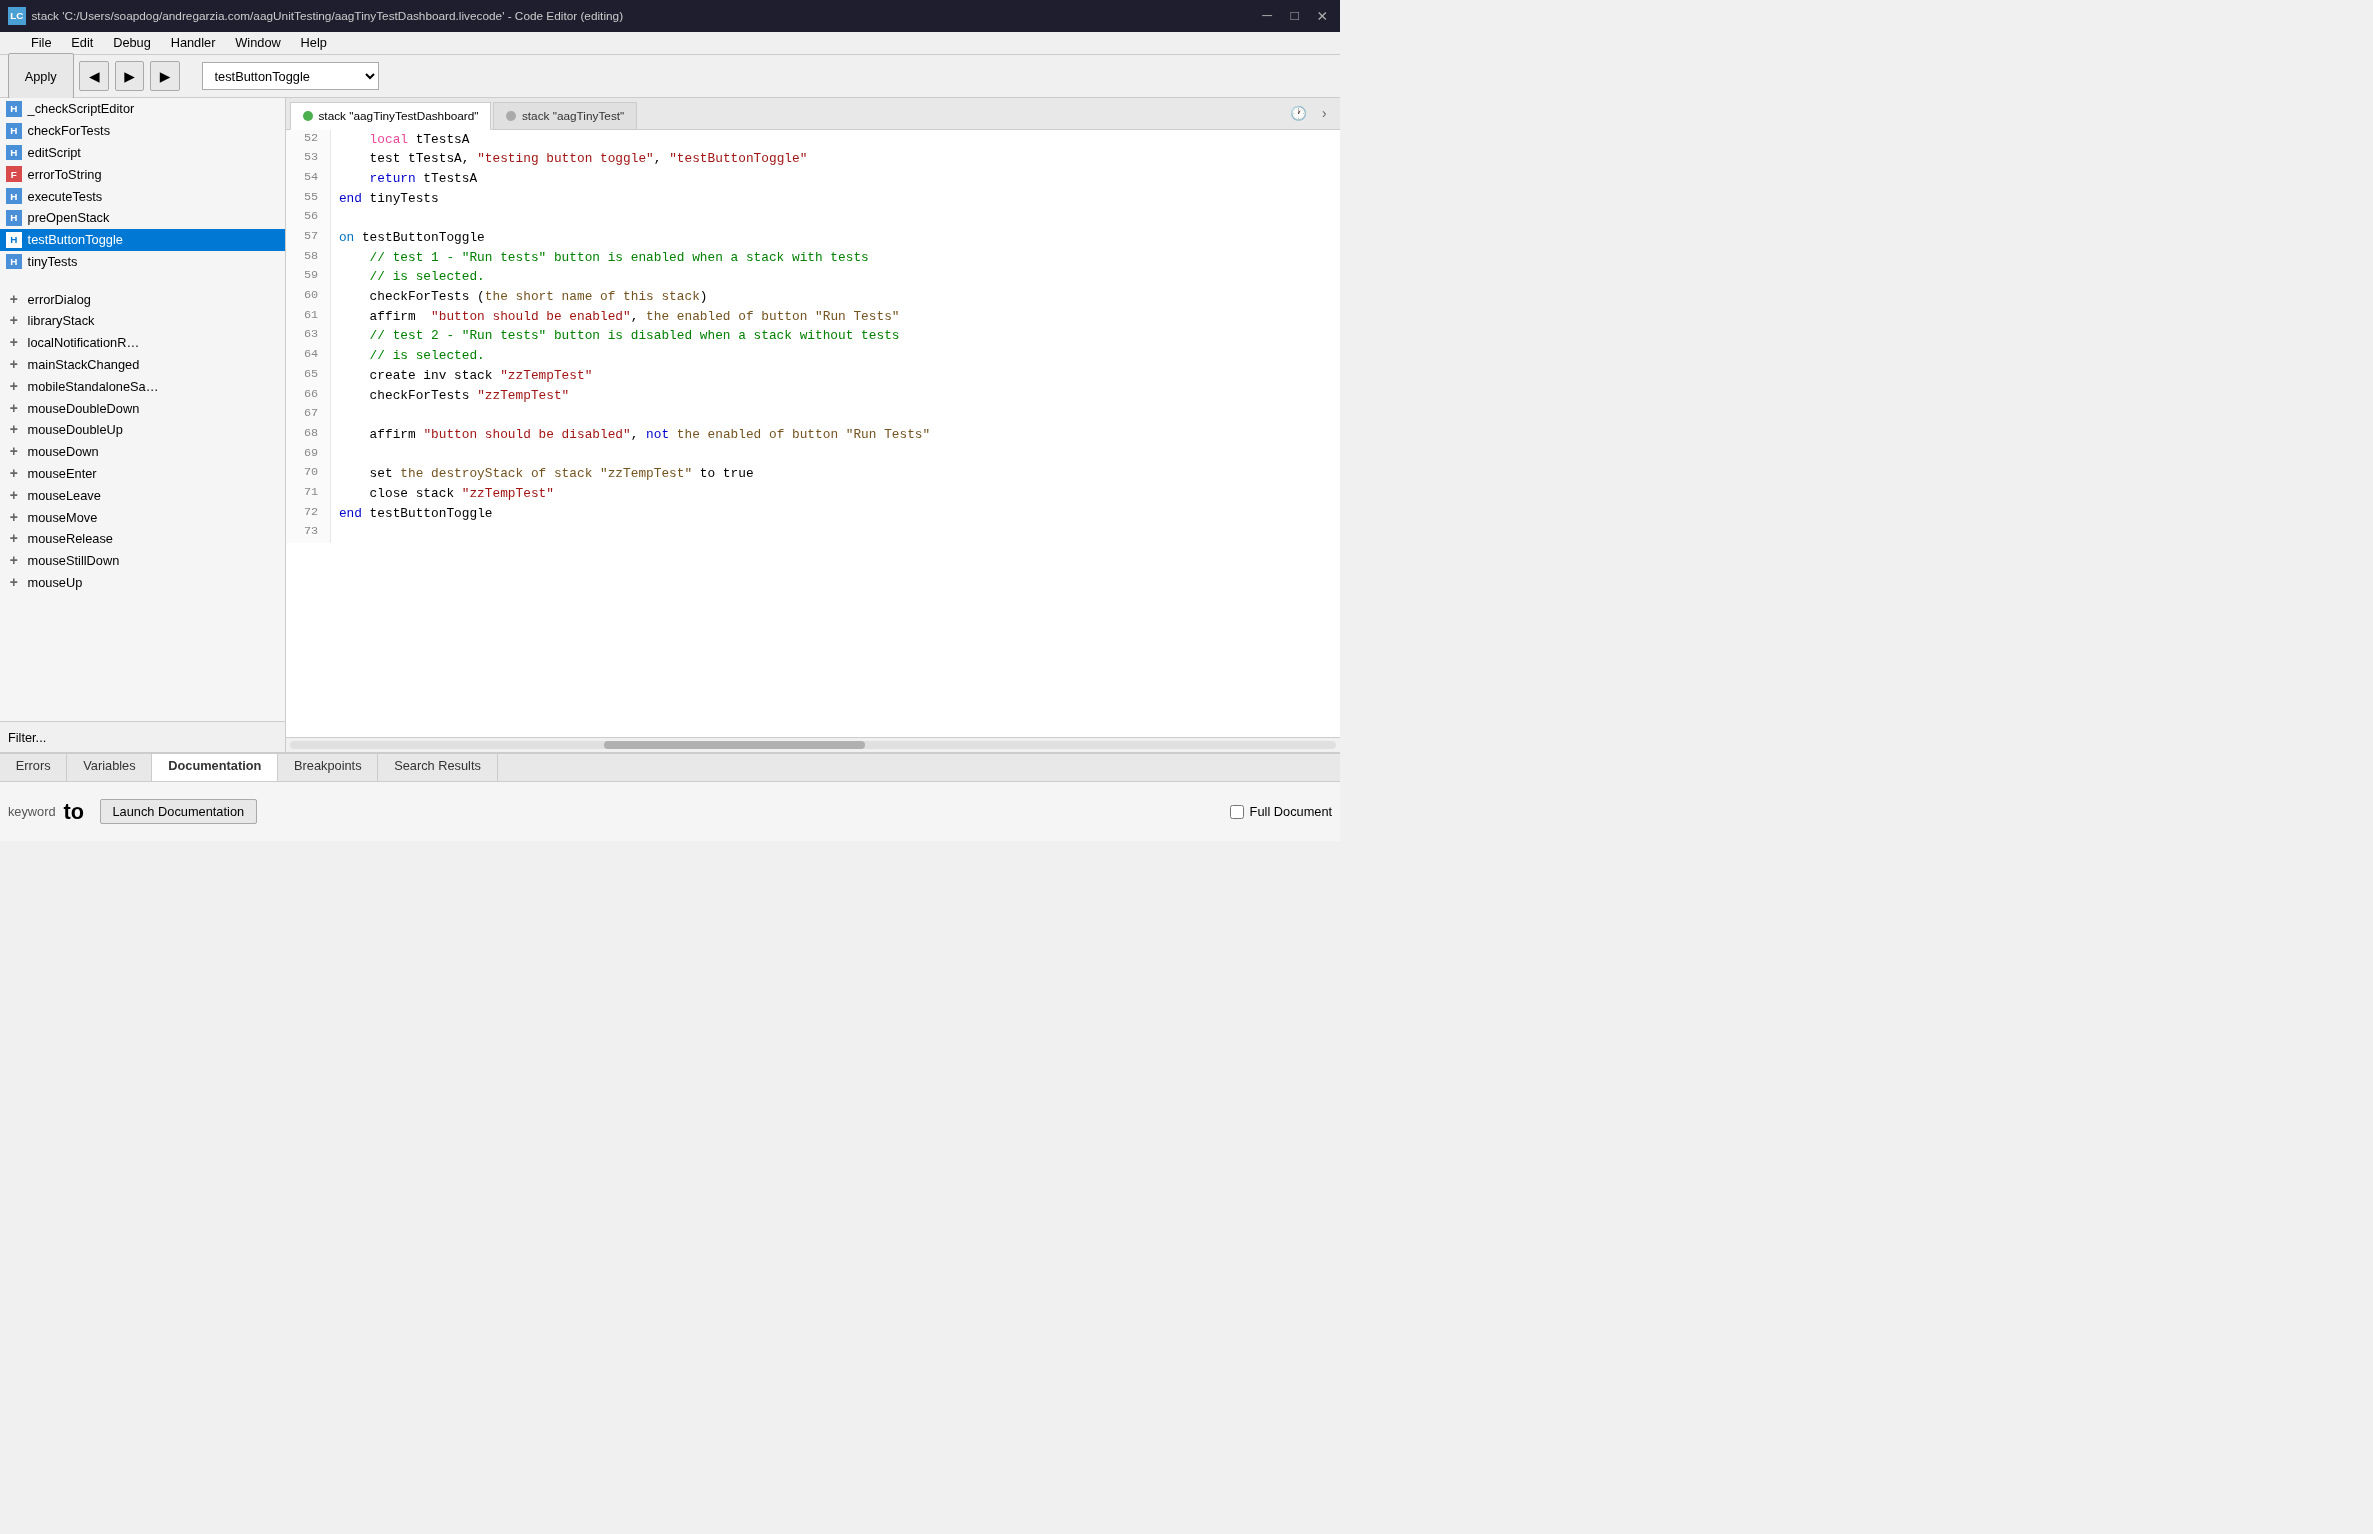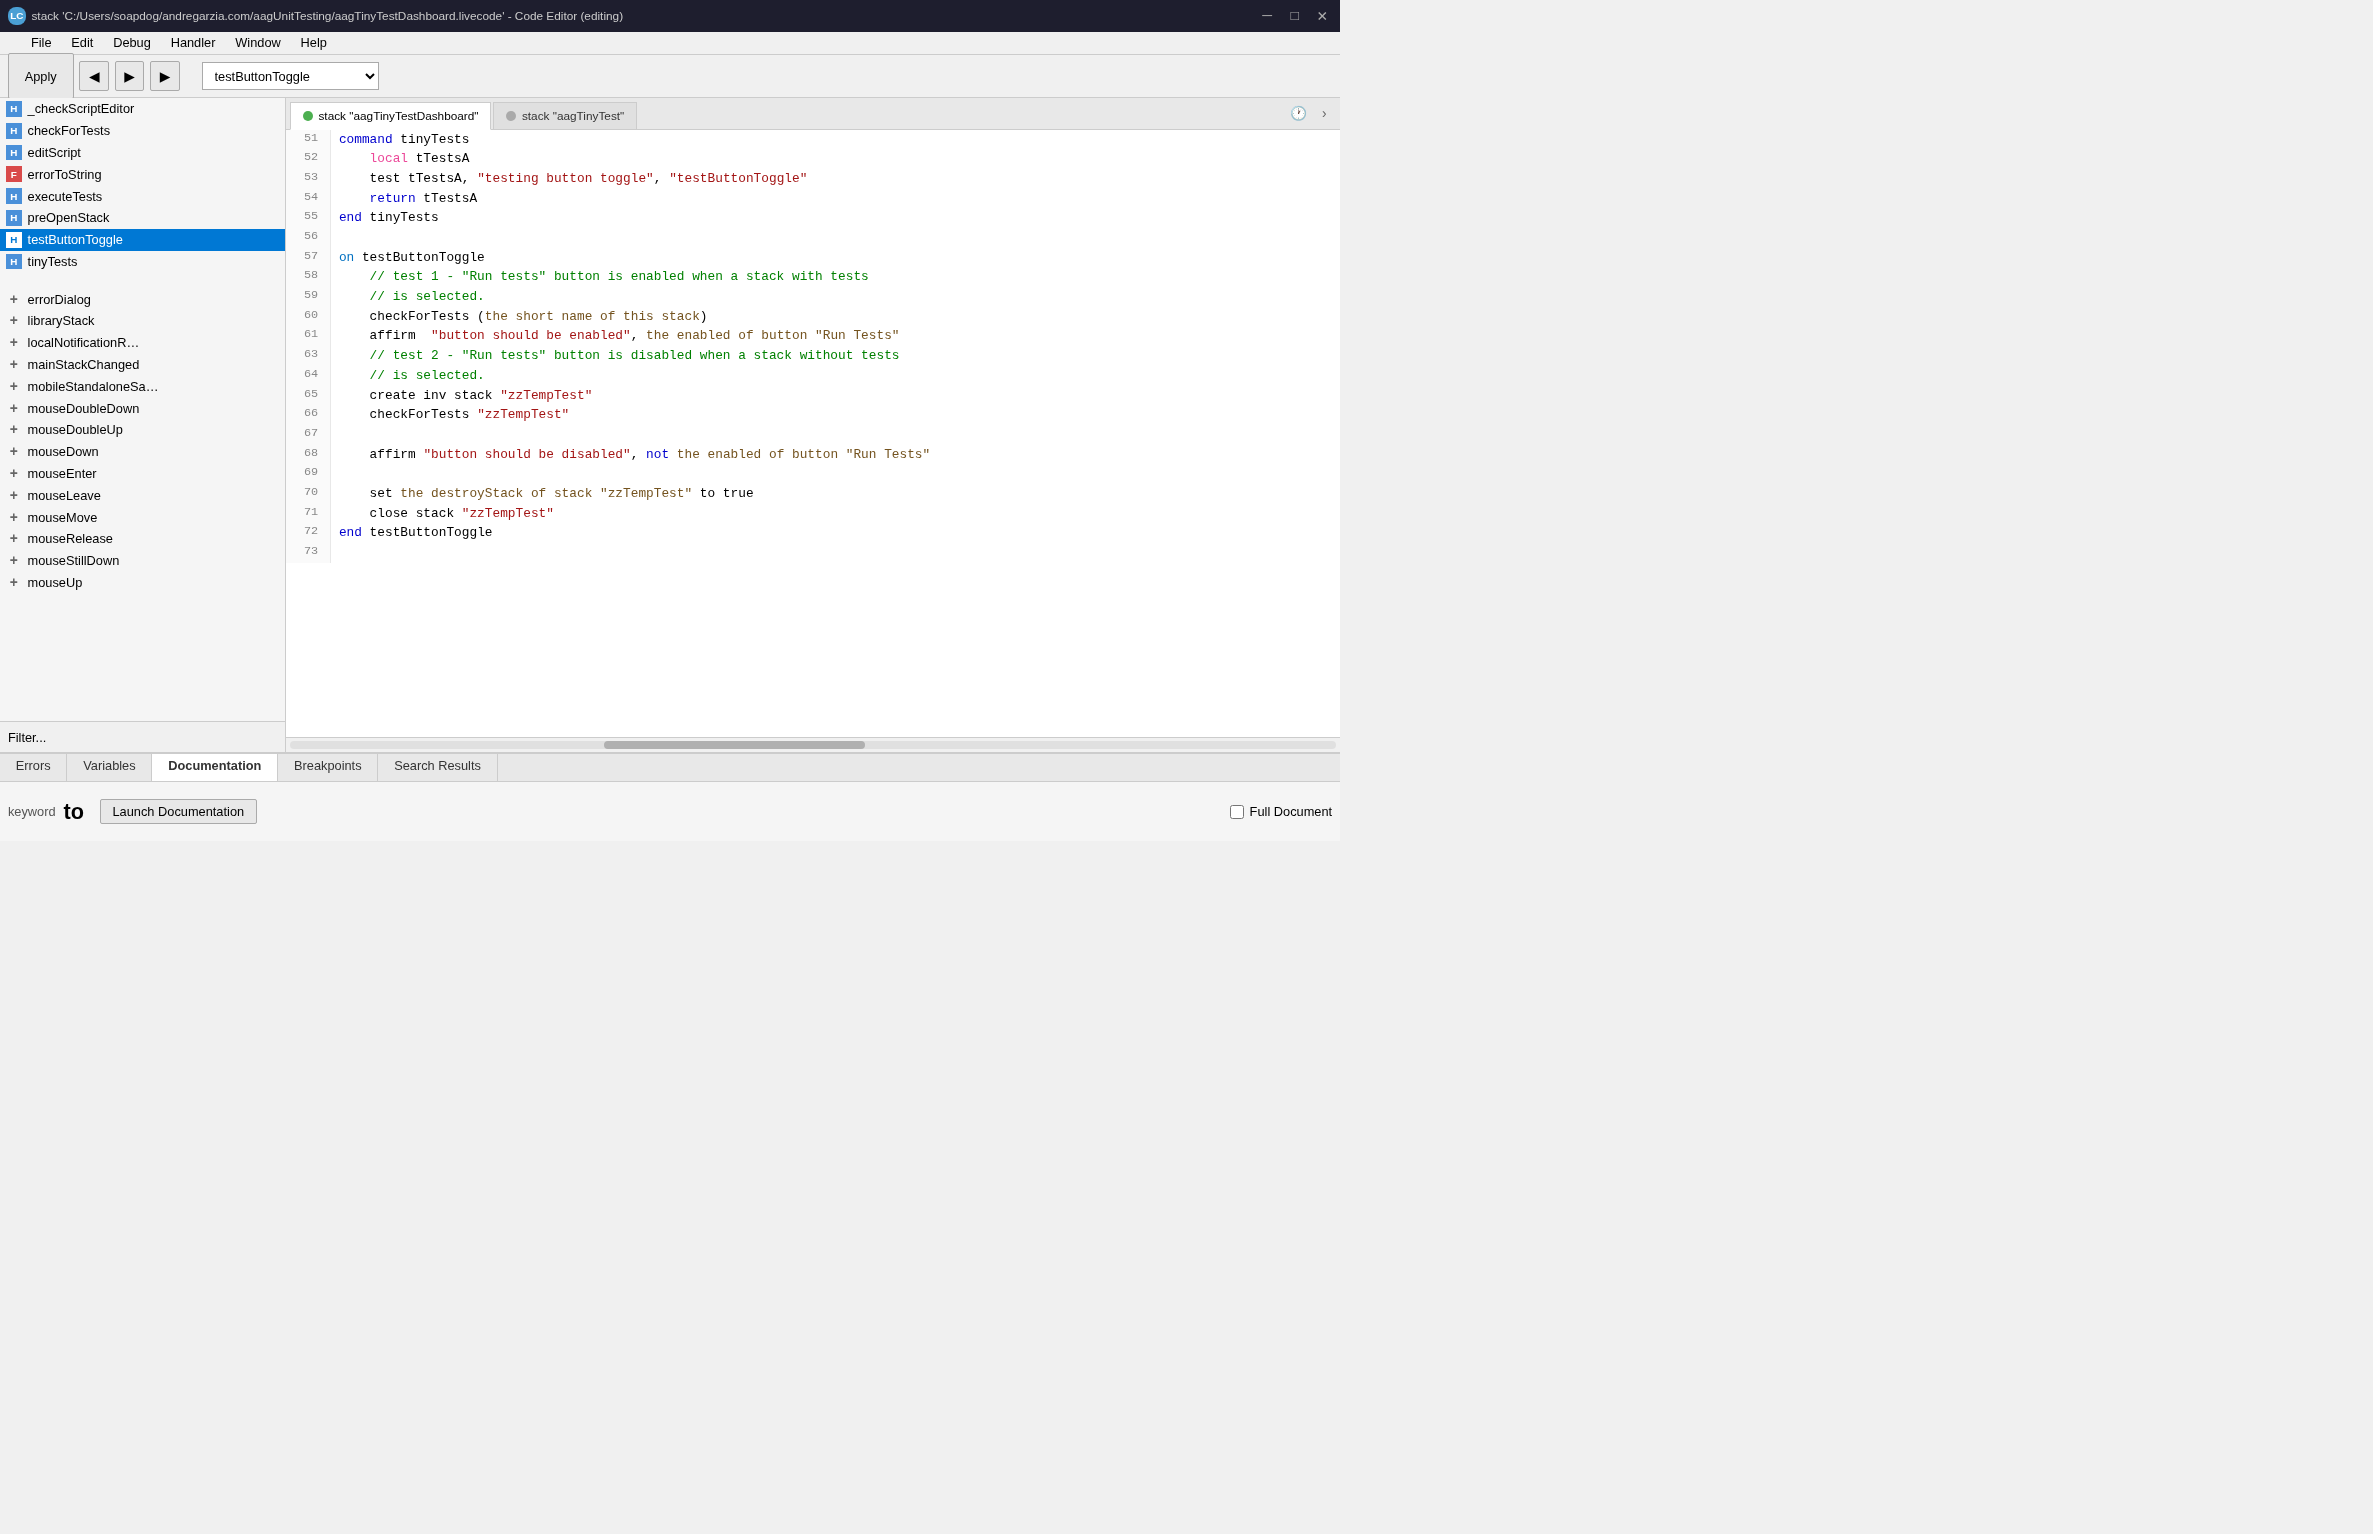--- a/index.html
+++ b/index.html
@@ -19,21 +19,21 @@
       height: 31.5px;
       display: flex;
       align-items: center;
       padding: 0 7.9px;
       font-size: 11.8px;
       user-select: none;
     }
     #title-bar .app-icon {
       width: 17.7px; height: 17.7px;
       background: #4a9fd4;
-      border-radius: 8px;
+      border-radius: 0;
       margin-right: 5.9px;
       display: flex; align-items: center; justify-content: center;
       font-size: 9.9px; font-weight: bold; color: white;
     }
     #title-bar .title-text {
       flex: 1;
       font-size: 11.8px;
       color: #ccc;
     }
     #title-bar .window-controls {
@@ -488,24 +488,20 @@
           <div class="tab-indicator gray"></div>
           <span>stack "aagTinyTest"</span>
         </div>
         <div id="tabs-right">
   <div class="tab-icon-btn">🕐</div>
   <div class="tab-icon-btn">›</div>
 </div>
       </div>
 
     <div id="code-editor">
-    <div class="code-line">
-          <div class="line-num">51</div>
-          <div class="line-content"><span style="color: rgb(0, 0, 205);">command</span><span> tinyTests</span></div>
-        </div>
         <div class="code-line">
           <div class="line-num">52</div>
           <div class="line-content"><span>    </span><span style="color: #ec4899;">local</span><span> tTestsA</span></div>
         </div>
         <div class="code-line">
           <div class="line-num">53</div>
           <div class="line-content"><span>    test tTestsA, </span><span style="color: rgb(163, 21, 21);">"testing button toggle"</span><span>, </span><span style="color: rgb(163, 21, 21);">"testButtonToggle"</span></div>
         </div>
         <div class="code-line">
           <div class="line-num">54</div>

